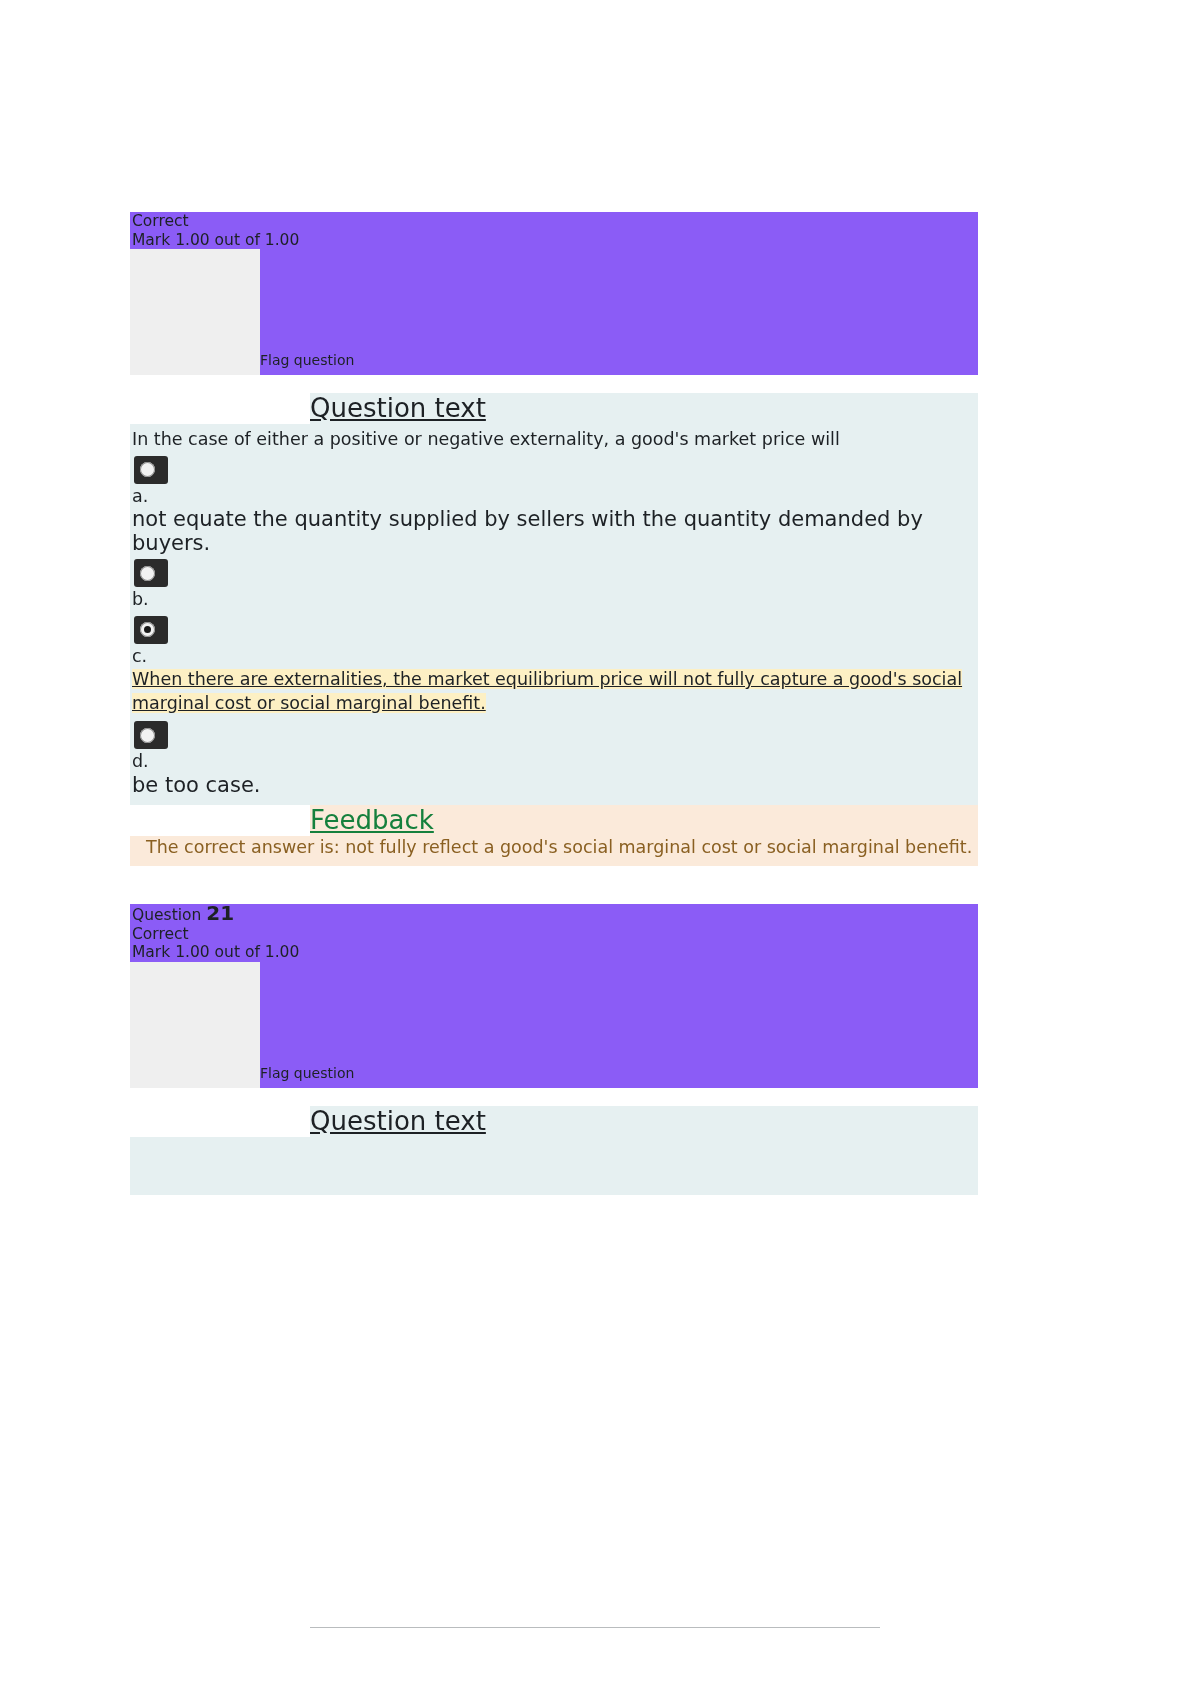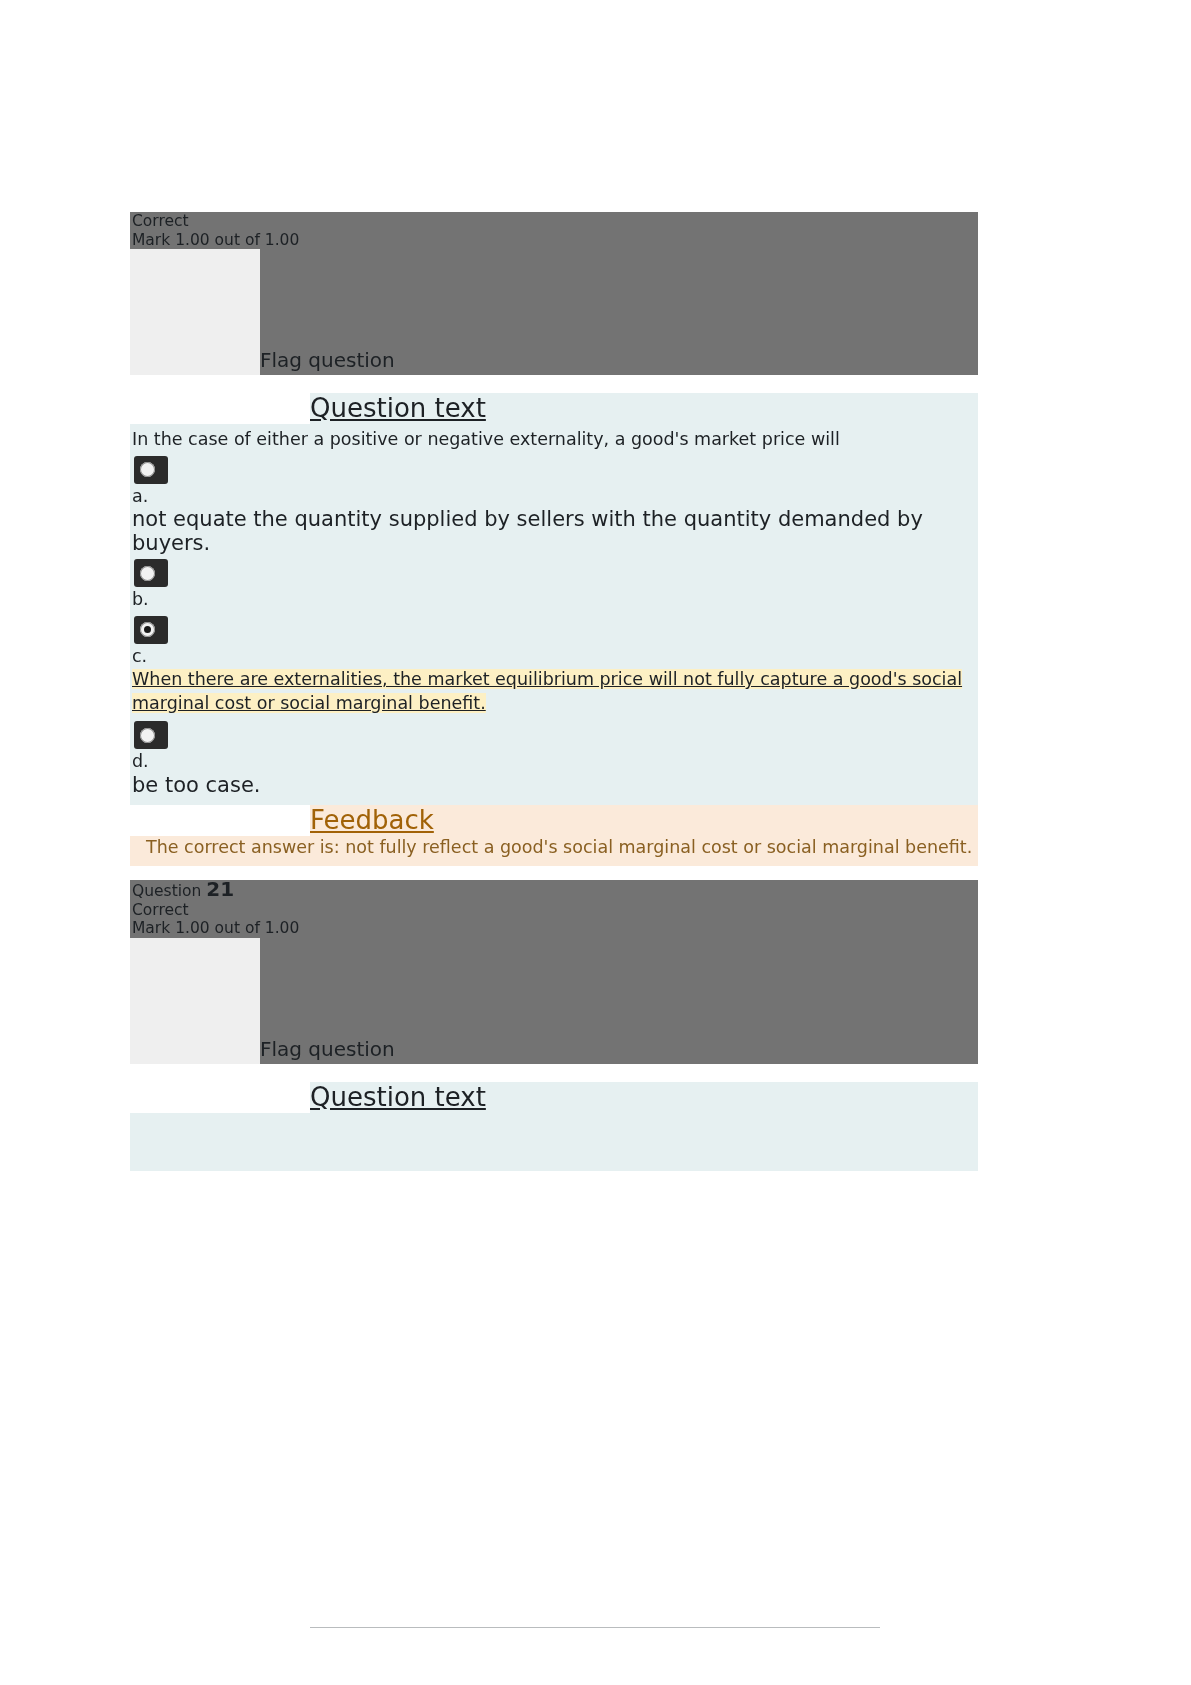--- a/index.html
+++ b/index.html
@@ -18,34 +18,35 @@
 
   .page {
     position: absolute;
     left: 130px;
     top: 0;
     width: 848px;
   }
 
   
   .qinfo {
-    background: #737373;
+    background: #8b5cf6;
     padding: 0;
     position: relative;
   }
   .qinfo-line {
     font-size: 15.5px;
     line-height: 18.5px;
     padding-left: 2px;
     white-space: nowrap;
   }
   .qno-line {
     font-size: 15.5px;
     line-height: 19px;
     padding-left: 2px;
+    margin-top: 24px;
   }
   .qno-num {
     font-size: 20px;
     font-weight: bold;
     line-height: 19px;
   }
   .qinfo-body {
     display: flex;
     align-items: flex-end;
   }
@@ -56,21 +57,21 @@
     flex: none;
   }
   .flag-wrap {
     flex: 1;
     padding-left: 0;
     display: flex;
     align-items: flex-end;
     height: 126px;
   }
   .flag-label {
-    font-size: 20px;
+    font-size: 14px;
     line-height: 19px;
     padding-bottom: 5px;
   }
 
   
   .qcontent {
     background: #e6f0f1;
     position: relative;
   }
   .block-heading {
@@ -160,21 +161,21 @@
     -webkit-box-decoration-break: clone;
   }
   .explain-row { padding-bottom: 2px; }
 
   
   .feedback {
     background: #fbeada;
     color: #8a6022;
   }
   .feedback .block-heading {
-    color: #a16207;
+    color: #15803d;
   }
   .fb-text {
     font-size: 17.5px;
     line-height: 23.5px;
     padding: 0 2px 6px 16px;
   }
 
   .spacer-white { background: #ffffff; }
 
   

